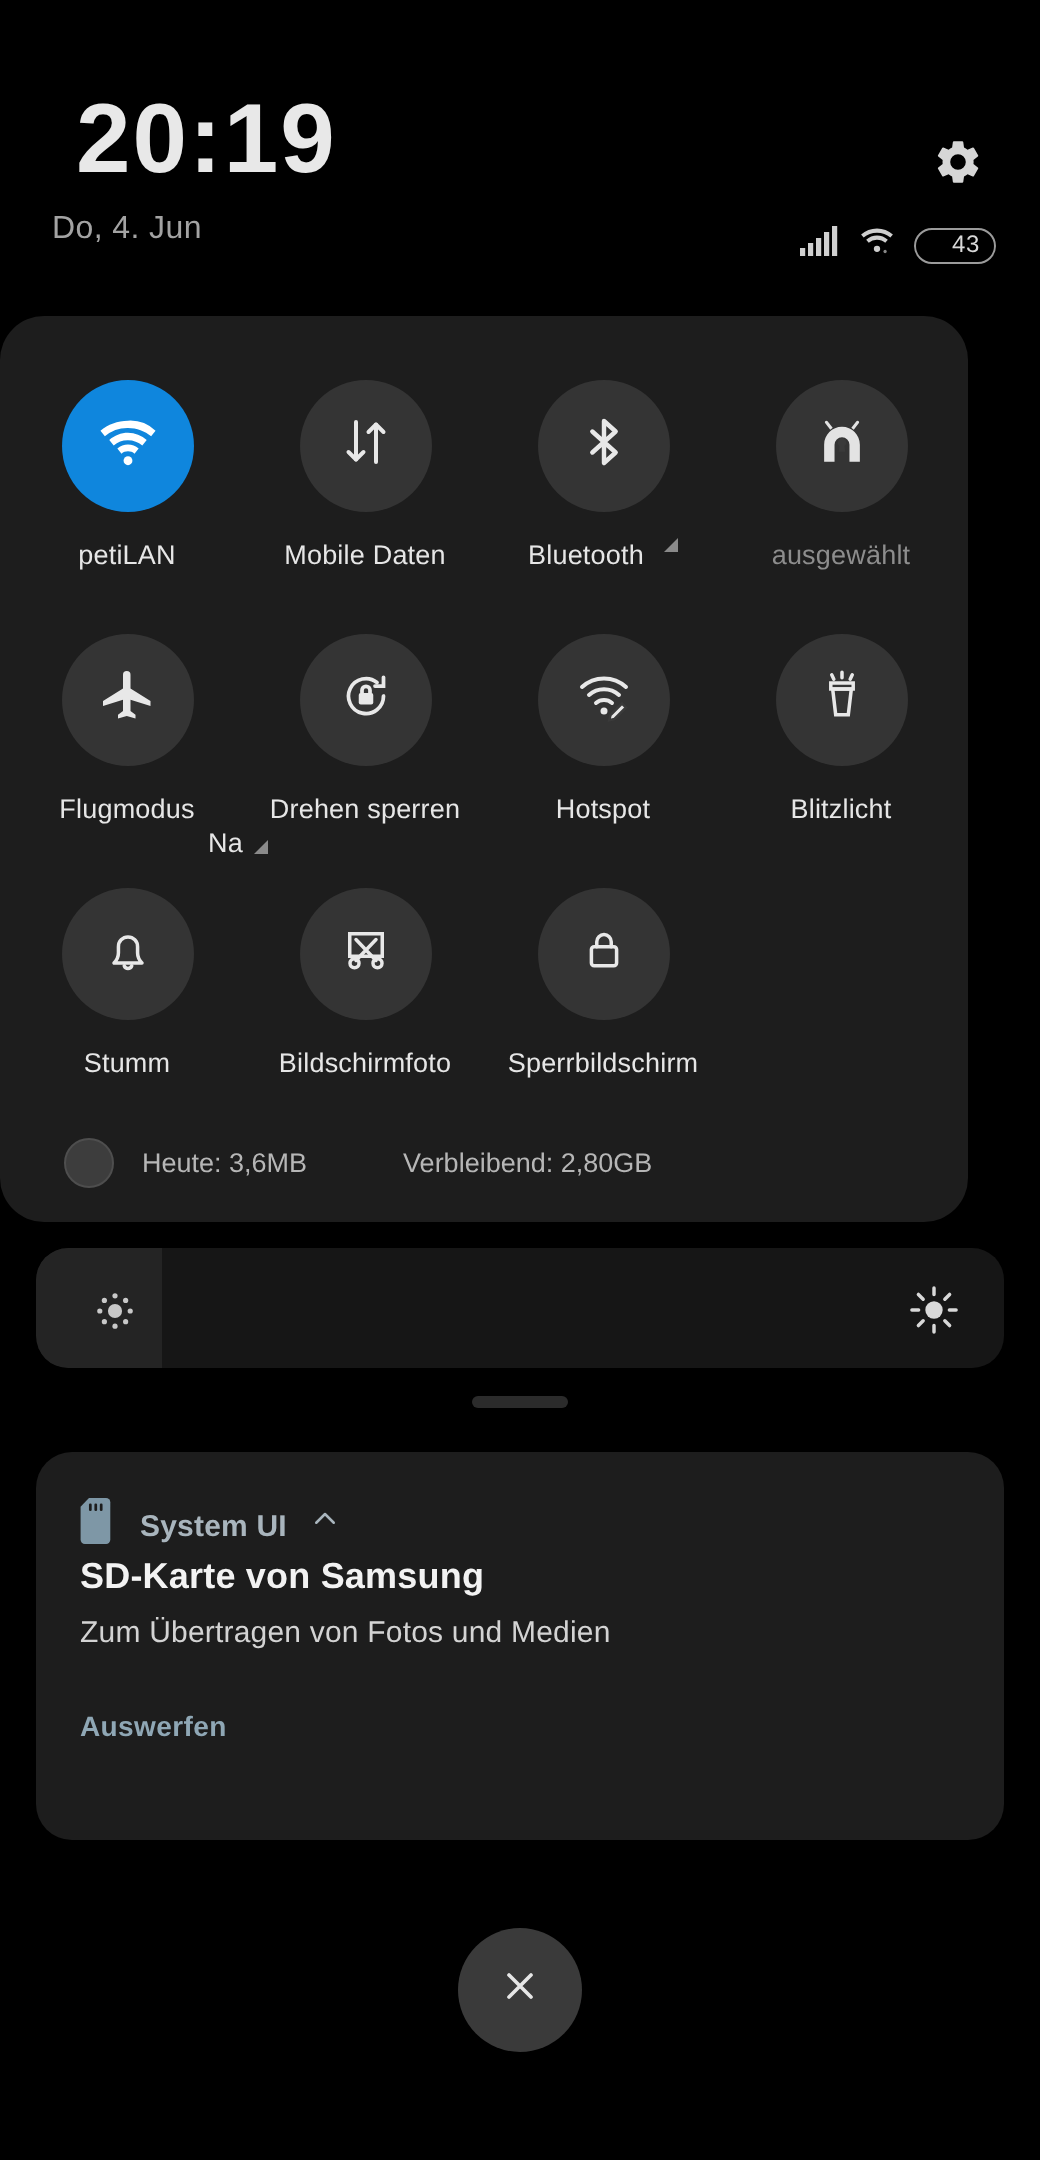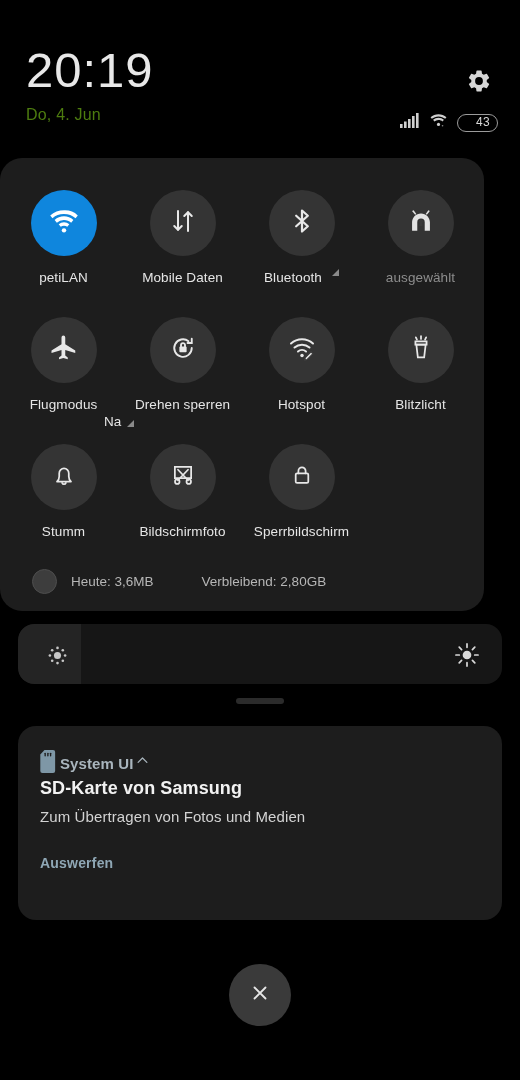--- a/index.html
+++ b/index.html
@@ -21,30 +21,31 @@
   .header {
     position: absolute;
     top: 0; left: 0;
     width: 520px;
     height: 158px;
     box-sizing: border-box;
     padding: 44px 24px 0 26px;
   }
   .clock {
     font-size: 49px;
-    font-weight: 400;
+    font-weight: 700;
     letter-spacing: 1px;
     line-height: 52px;
     color: #e8e8e8;
+    margin-left: 12px;
   }
   .date {
     margin-top: 10px;
     font-size: 16px;
     font-weight: 400;
-    color: #4d7c0f;
+    color: #a3a3a3;
     letter-spacing: 0.2px;
   }
   .gear-btn {
     position: absolute;
     right: 20px;
     top: 62px;
     width: 42px;
     height: 42px;
     display: flex;
     align-items: center;
@@ -213,21 +214,21 @@
     width: 484px;
     height: 194px;
     background: #1d1d1d;
     border-radius: 18px;
     box-sizing: border-box;
     padding: 26px 22px 0 22px;
   }
   .notif-head {
     display: flex;
     align-items: center;
-    gap: 1px;
+    gap: 11px;
     height: 22px;
   }
   .notif-app {
     font-size: 15px;
     font-weight: bold;
     color: #a9b5bd;
     letter-spacing: 0.1px;
   }
   .chev {
     margin-left: 1px;

